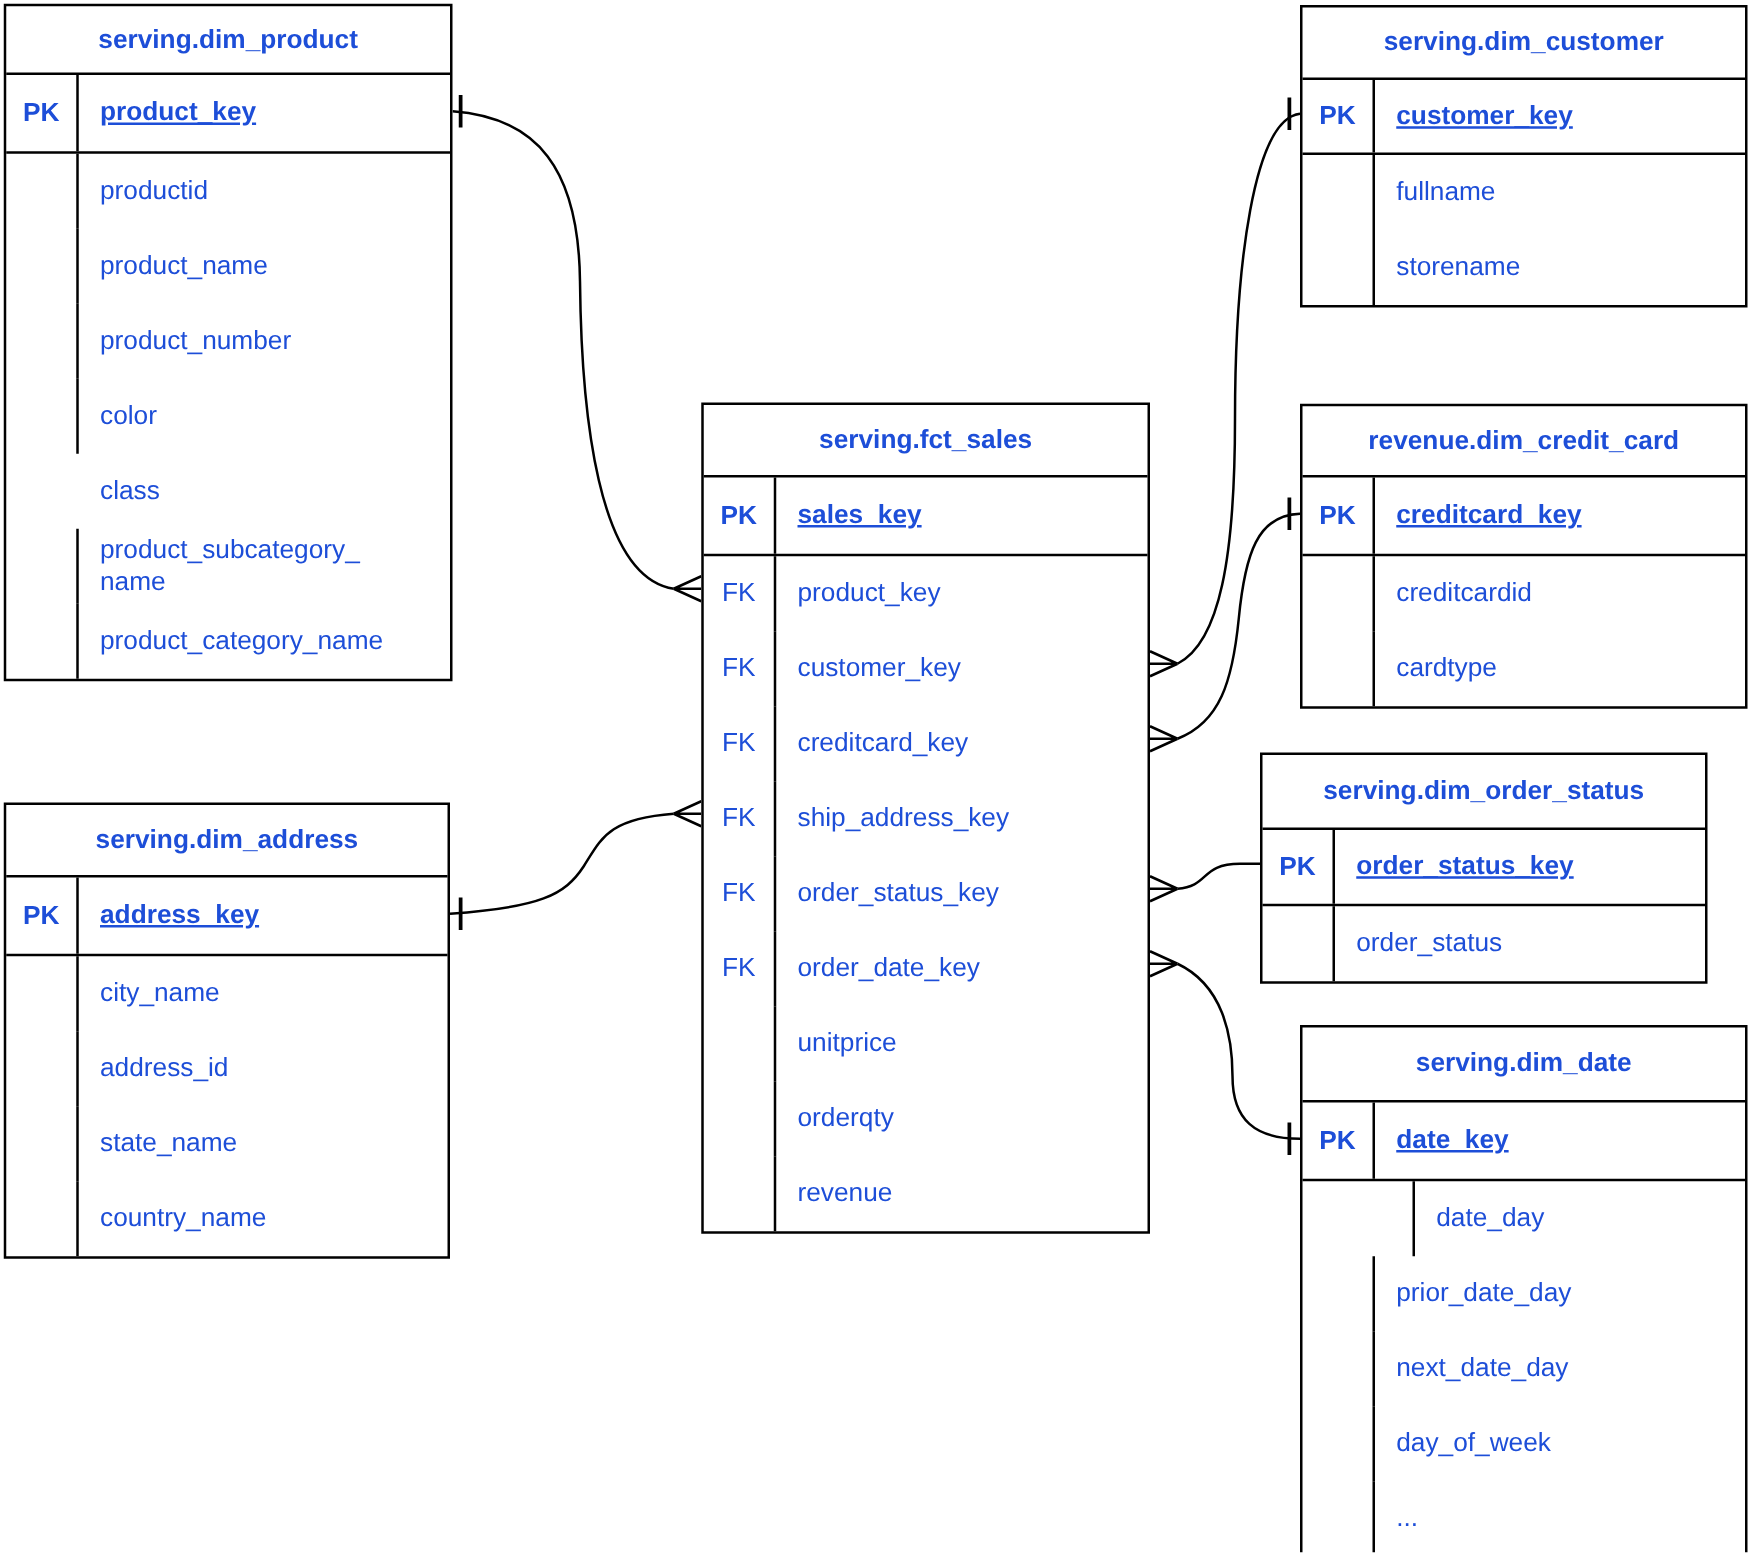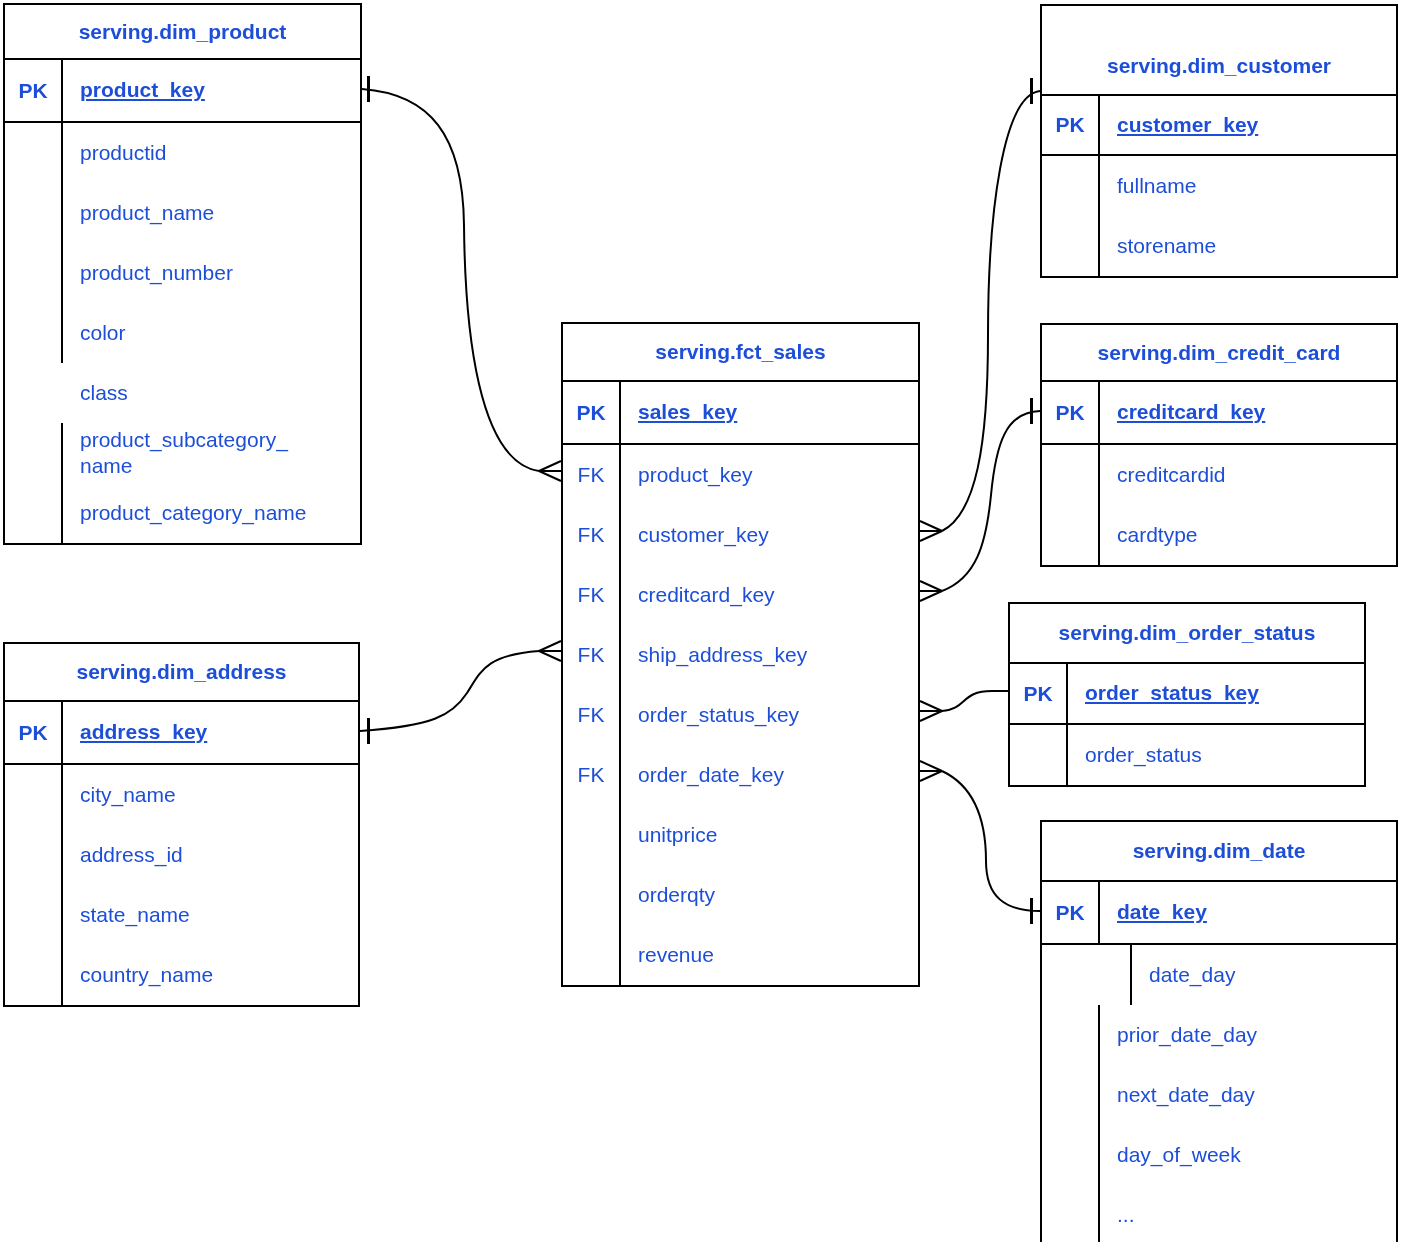--- a/index.html
+++ b/index.html
@@ -130,21 +130,21 @@
 name</div>
         </div>
         <div class="row" style="min-height: 60px;">
           <div class="key"></div>
           <div class="field">product_category_name</div>
         </div>
       </div>
   </div>
 
   <div class="table" id="t-dim_customer" style="left: 1040px; top: 4px; width: 358px;">
-    <div class="t-header" style="height: 58px; margin-top: 32px;">serving.dim_customer</div>
+    <div class="t-header" style="height: 58px;">serving.dim_customer</div>
     <div class="t-rows">
         <div class="row pk" style="min-height: 58px;">
           <div class="key">PK</div>
           <div class="field">customer_key</div>
         </div>
         <div class="row" style="min-height: 60px;">
           <div class="key"></div>
           <div class="field">fullname</div>
         </div>
         <div class="row" style="min-height: 60px;">
@@ -194,21 +194,21 @@
           <div class="field">orderqty</div>
         </div>
         <div class="row" style="min-height: 60px;">
           <div class="key"></div>
           <div class="field">revenue</div>
         </div>
       </div>
   </div>
 
   <div class="table" id="t-dim_credit_card" style="left: 1040px; top: 323px; width: 358px;">
-    <div class="t-header" style="height: 57px;">serving.dim_credit_card</div>
+    <div class="t-header" style="height: 57px;">revenue.dim_credit_card</div>
     <div class="t-rows">
         <div class="row pk" style="min-height: 61px;">
           <div class="key">PK</div>
           <div class="field">creditcard_key</div>
         </div>
         <div class="row" style="min-height: 60px;">
           <div class="key"></div>
           <div class="field">creditcardid</div>
         </div>
         <div class="row" style="min-height: 60px;">

